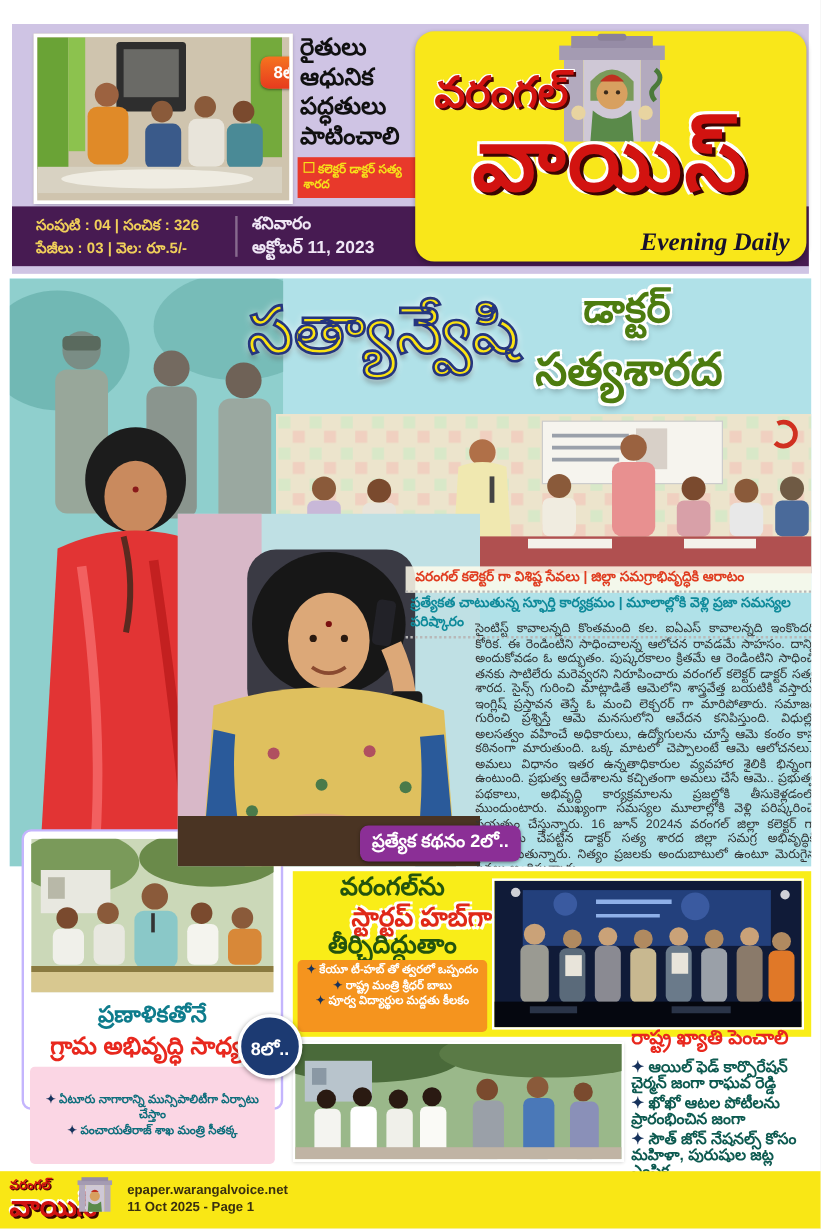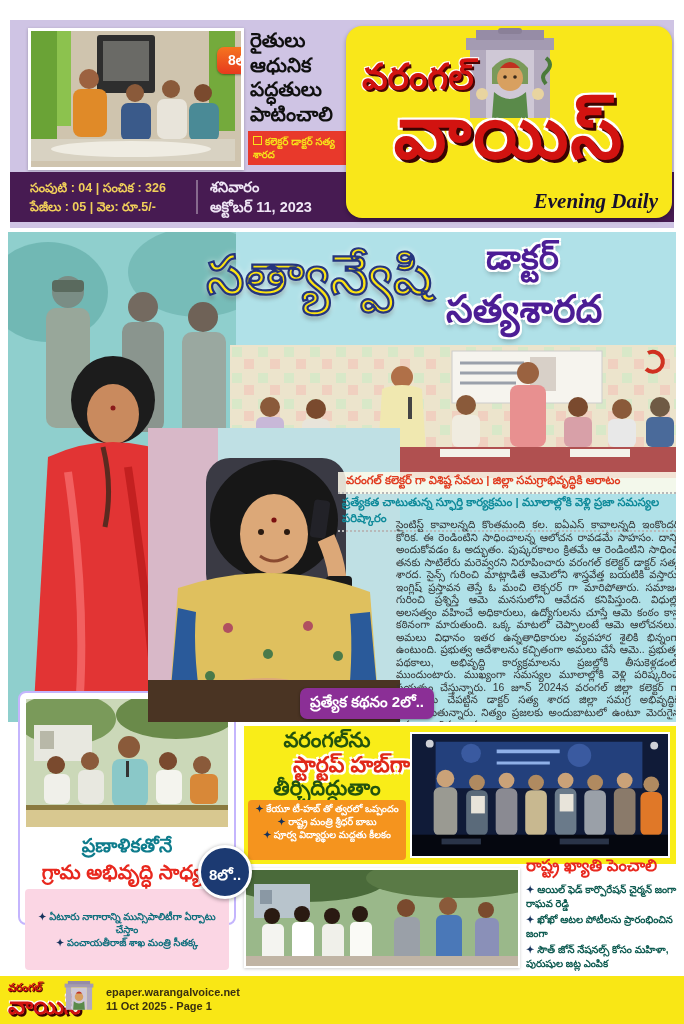--- a/index.html
+++ b/index.html
@@ -36,21 +36,21 @@
   .ib-date{left:200px;top:5px;color:#efe6f5;font-size:14.5px;font-weight:bold;line-height:20px;}
   .ib-urls{left:340px;top:30px;width:322px;text-align:center;color:#cfc0d8;font-size:11.5px;font-weight:bold;}
   .lav-strip{left:0;top:202px;width:664px;height:6px;background:#cfc4e4;}
 
   
   .main-panel{left:8px;top:232px;width:668px;height:490px;background:#b0e1e8;overflow:hidden;}
   .ph-left{left:0;top:0;width:228px;height:490px;}
   .main-headline{left:198px;top:2px;width:290px;font-size:55px;font-weight:400;color:#fbe312;
                  -webkit-text-stroke:2.2px #25357e;text-shadow:0 0 7px #fff,0 4px 4px rgba(0,0,0,.35);
                  z-index:2;line-height:1.5;}
-  .sub-red{color:#4c1d95;font-weight:900;z-index:2;
+  .sub-red{color:#4d7c0f;font-weight:900;z-index:2;
            text-shadow:-2px -2px 0 #fff,2px -2px 0 #fff,-2px 2px 0 #fff,2px 2px 0 #fff,0 4px 5px rgba(0,0,0,.3);}
   .sub1{left:478px;top:6px;font-size:34px;}
   .sub2{left:438px;top:56px;font-size:38px;}
   .ph-center{left:222px;top:113px;width:450px;height:133px;z-index:1;}
   .cap1{left:330px;top:240px;width:342px;background:rgba(255,252,235,.85);color:#e03c20;font-weight:bold;
         font-size:11.5px;padding:2px 8px;box-sizing:border-box;border-bottom:2px dotted #b8b8b8;z-index:4;}
   .cap2{left:330px;top:262px;width:342px;color:#0e8a9a;font-weight:bold;font-size:11.5px;padding:2px 4px;
         box-sizing:border-box;border-bottom:2px dotted #b8b8b8;z-index:4;}
   .story-body{left:388px;top:287px;width:284px;margin:0;font-size:10.4px;line-height:12.5px;color:#343434;
               text-align:justify;z-index:4;}
@@ -74,21 +74,21 @@
   .sh2{left:0;top:26px;width:166px;text-align:right;color:#e02818;font-size:22px;font-weight:900;
        text-shadow:-2px -2px 0 #fff,2px -2px 0 #fff,-2px 2px 0 #fff,2px 2px 0 #fff;}
   .sh3{left:0;top:50px;width:166px;text-align:center;color:#23530e;font-size:21px;font-weight:900;}
   .orangebox{left:4px;top:74px;width:158px;height:60px;background:#f5941e;border-radius:4px;
              padding:3px 5px;box-sizing:border-box;}
   .orangebox .bullet{color:#fff;font-size:9.6px;font-weight:bold;line-height:12.8px;text-align:center;}
   .ph-stage{left:166px;top:6px;width:260px;height:126px;border:2px solid #fff;box-sizing:border-box;}
   .ph-street{left:244px;top:868px;width:272px;height:96px;border:2px solid #fff;box-shadow:0 1px 3px rgba(0,0,0,.2);}
   .sports{left:526px;top:856px;width:152px;}
   .sports-h{color:#e8281e;font-size:16.5px;font-weight:900;margin-bottom:4px;}
-  .sports .bullet{color:#0d5a50;font-size:10px;font-weight:bold;line-height:13.5px;margin-bottom:3px;}
+  .sports .bullet{color:#0d5a50;font-size:13px;font-weight:bold;line-height:13.5px;margin-bottom:3px;}
   .dm::before{content:"✦ ";color:#16325c;}
 
   
   .pfooter{left:0;top:976px;width:684px;height:48px;background:#f9e715;}
   .f-logo1{left:8px;top:5px;color:#d21310;font-size:11px;font-weight:900;text-shadow:1px 1px 0 #4a0503;}
   .f-logo2{left:8px;top:16px;color:#d21310;font-size:24px;font-weight:900;
            text-shadow:2px 2px 0 #3a0402,-1px -1px 0 #fff,1px -1px 0 #fff;}
   .f-emblem{left:62px;top:4px;width:34px;height:36px;}
   .f-url{left:106px;top:10px;color:#3a3010;font-size:11px;font-weight:bold;}
   .f-date{left:106px;top:24px;color:#3a3010;font-size:11px;font-weight:bold;}
@@ -129,21 +129,21 @@
       <div>పాటించాలి</div>
     </div>
 
     <div class="abs kicker">
       <span class="sq"></span><span>కలెక్టర్ డాక్టర్ సత్య శారద</span>
     </div>
 
     <div class="abs infobar">
       <div class="abs ib-left">
         <div>సంపుటి : 04 | సంచిక : 326</div>
-        <div>పేజీలు : 05 | వెల: రూ.5/-</div>
+        <div>పేజీలు : 03 | వెల: రూ.5/-</div>
       </div>
       <div class="abs ib-div"></div>
       <div class="abs ib-date">
         <div>శనివారం</div>
         <div>అక్టోబర్ 11, 2023</div>
       </div>
       <div class="abs ib-urls">www.epaper.warangalvoice.net | www.warangalvoice.net</div>
     </div>
     <div class="abs lav-strip"></div>
 

